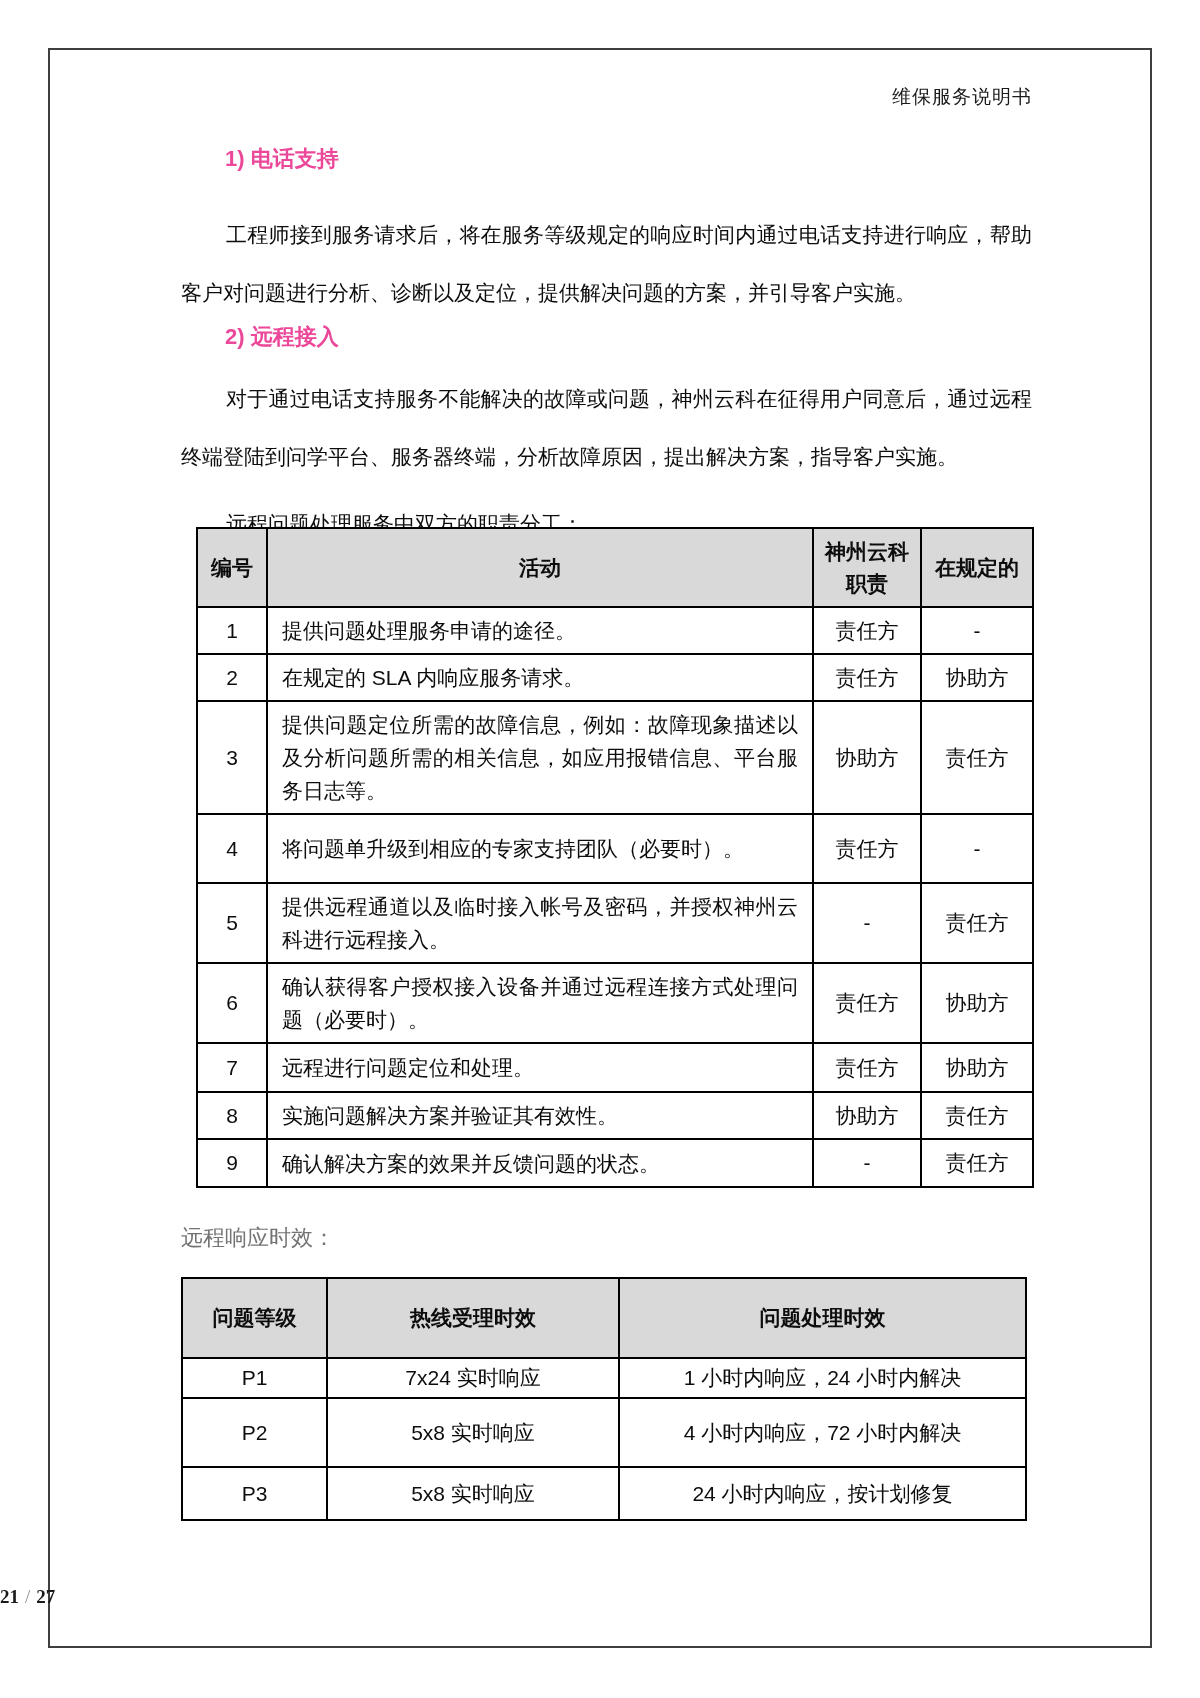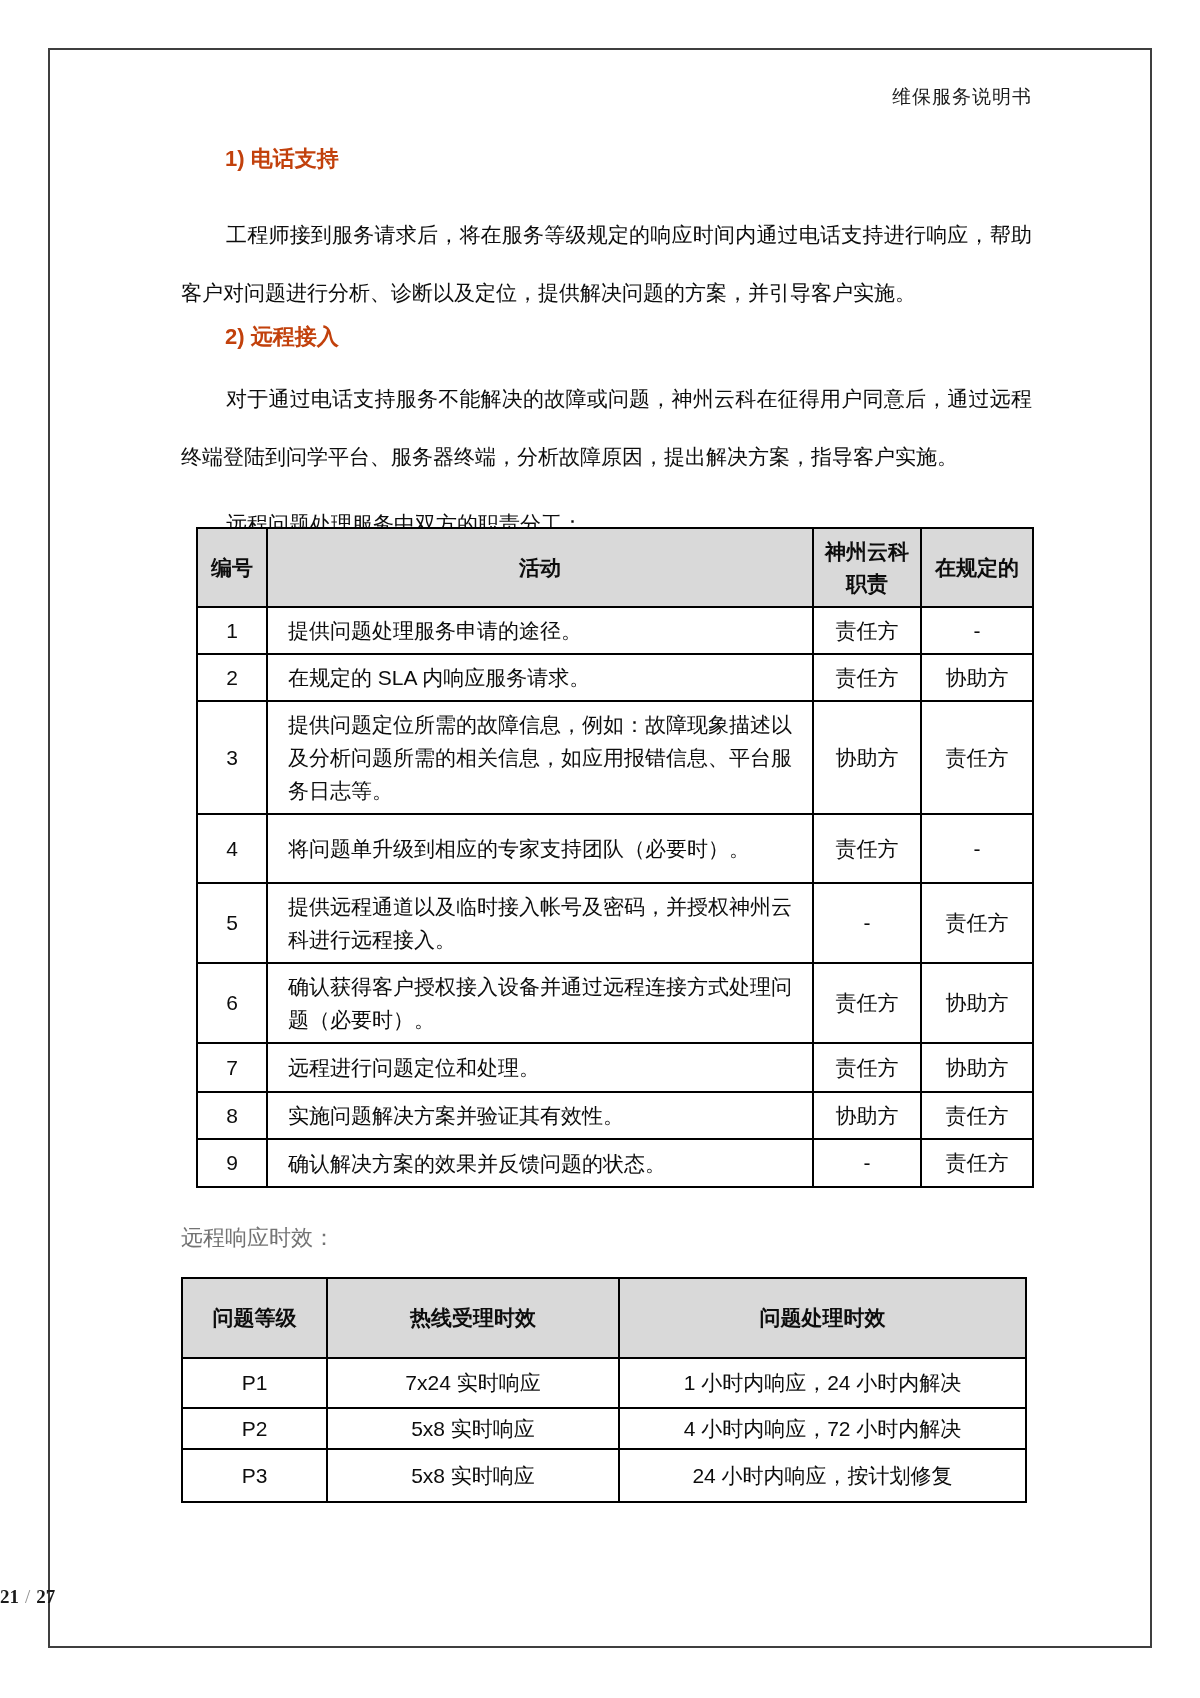--- a/index.html
+++ b/index.html
@@ -33,21 +33,21 @@
     font-size: 19px;
     letter-spacing: 1px;
     color: #1a1a1a;
   }
   .sec-heading {
     position: absolute;
     left: 225px;
     font-size: 22px;
     font-weight: bold;
     line-height: 26px;
-    color: #c2410c;
+    color: #ec4899;
   }
   .sec-heading.h1 { top: 146px; }
   .sec-heading.h2 { top: 324px; }
   .para {
     position: absolute;
     left: 181px;
     width: 851px;
     font-size: 21px;
     line-height: 58px;
     text-align: justify;
@@ -94,21 +94,21 @@
     text-align: center;
     line-height: 32px;
     padding: 0 4px;
   }
   td.num, td.resp, td.lvl, td.ctr {
     text-align: center;
     line-height: 30px;
   }
   td.act {
     text-align: justify;
-    padding: 6px 20px;
+    padding: 6px 14px;
     line-height: 33px;
     margin-top: 37px;
   }
   .resp-heading {
     position: absolute;
     left: 181px;
     top: 1226px;
     font-size: 22px;
     line-height: 24px;
     color: #737373;
@@ -225,26 +225,26 @@
       <col style="width:145px">
         <col style="width:292px">
         <col style="width:407px">
     </colgroup>
     <tbody>
         <tr style="height:80px">
       <th>问题等级</th>
       <th>热线受理时效</th>
       <th>问题处理时效</th>
     </tr>
-    <tr style="height:50px">
+    <tr style="height:40px">
       <td class="lvl">P1</td>
       <td class="ctr">7x24 实时响应</td>
       <td class="ctr">1 小时内响应，24 小时内解决</td>
     </tr>
-    <tr style="height:41px">
+    <tr style="height:69px">
       <td class="lvl">P2</td>
       <td class="ctr">5x8 实时响应</td>
       <td class="ctr">4 小时内响应，72 小时内解决</td>
     </tr>
     <tr style="height:53px">
       <td class="lvl">P3</td>
       <td class="ctr">5x8 实时响应</td>
       <td class="ctr">24 小时内响应，按计划修复</td>
     </tr>
   </tbody>

